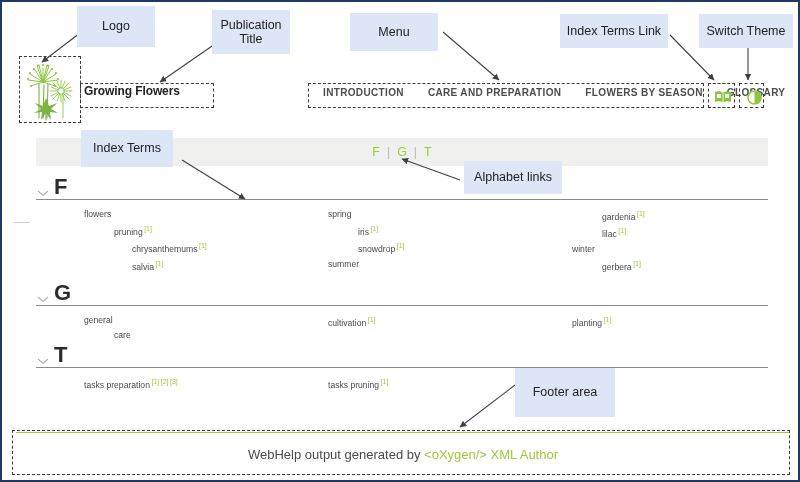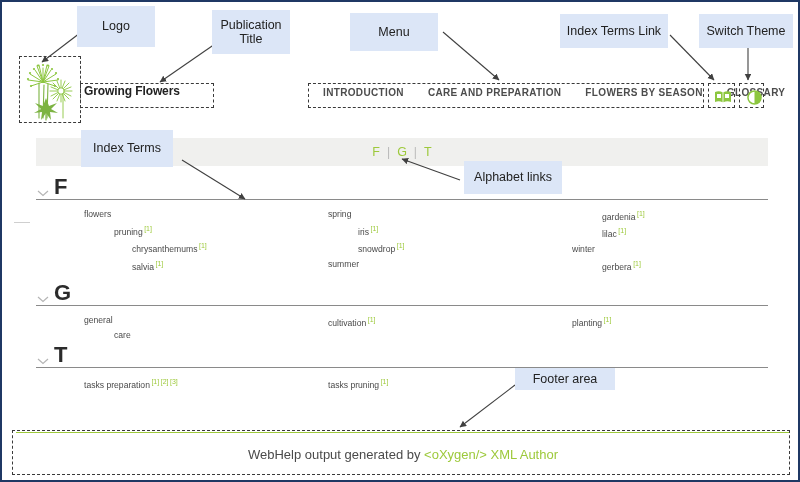--- a/index.html
+++ b/index.html
@@ -384,15 +384,15 @@
   </svg>
 
   <div class="callout" style="left:75px; top:4px; width:78px; height:41px;">Logo</div>
   <div class="callout" style="left:210px; top:8px; width:78px; height:44px; white-space:pre-line;">Publication
 Title</div>
   <div class="callout" style="left:348px; top:11px; width:88px; height:38px;">Menu</div>
   <div class="callout" style="left:558px; top:12px; width:108px; height:34px;">Index Terms Link</div>
   <div class="callout" style="left:697px; top:12px; width:94px; height:34px;">Switch Theme</div>
   <div class="callout" style="left:79px; top:128px; width:92px; height:37px;">Index Terms</div>
   <div class="callout" style="left:462px; top:159px; width:98px; height:33px;">Alphabet links</div>
-  <div class="callout" style="left:513px; top:366px; width:100px; height:22px;">Footer area</div>
+  <div class="callout" style="left:513px; top:366px; width:100px; height:49px;">Footer area</div>
 
 </div>
 
 </body></html>

